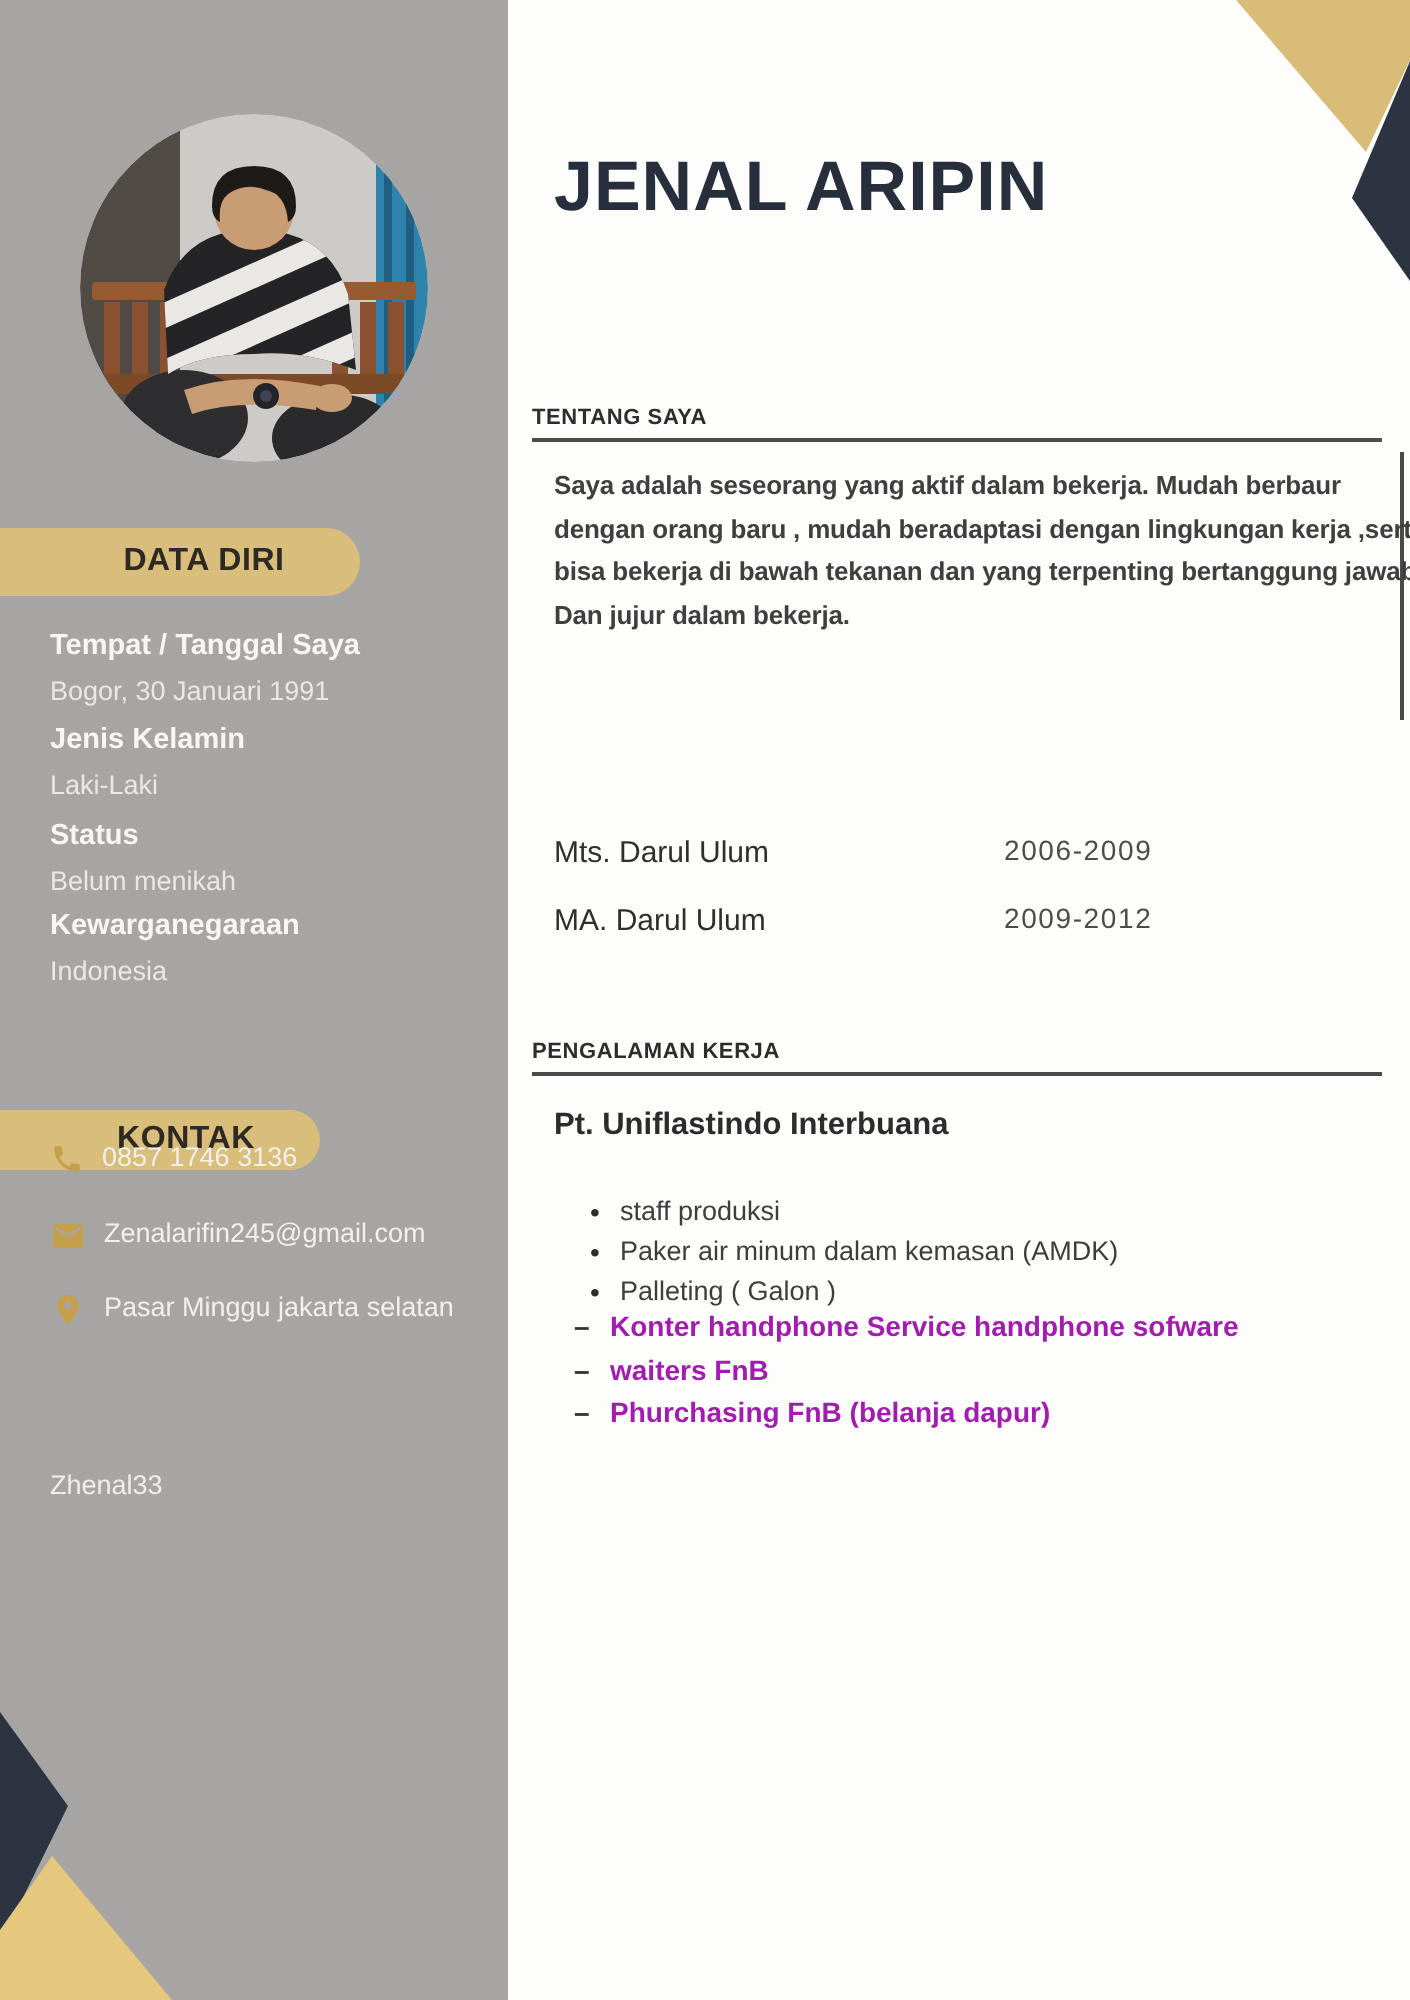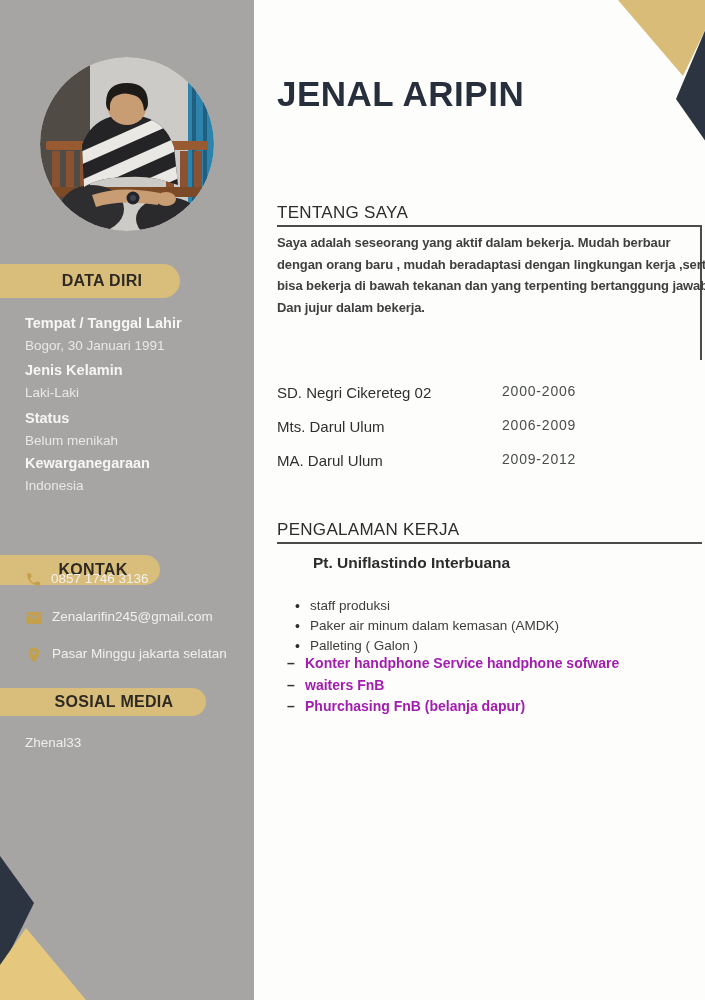--- a/index.html
+++ b/index.html
@@ -22,33 +22,33 @@
 
   .contact-row{position:absolute;left:25px;width:220px;height:26px;display:flex;align-items:flex-start;gap:9px;}
   .contact-row svg{flex:0 0 auto;}
   .contact-text{font-size:13.5px;color:#f1f0ee;}
 
   .social-handle{position:absolute;left:25px;top:735px;font-size:13.5px;color:#efeeec;}
 
   .name{position:absolute;left:277px;top:76px;font-size:35px;font-weight:bold;
         color:#272f3c;letter-spacing:.5px;line-height:1;}
 
-  .section-heading{position:absolute;left:277px;width:425px;font-size:17px;font-weight:normal;
+  .section-heading{position:absolute;left:266px;width:425px;font-size:11px;font-weight:bold;
         color:#2d2d2d;letter-spacing:.3px;line-height:1;padding-bottom:4px;
         border-bottom:2px solid #4b4b4b;}
   .vline{position:absolute;left:700px;top:226px;width:2px;height:134px;background:#4b4b4b;}
 
   .about-text{position:absolute;left:277px;top:232px;width:436px;font-size:13px;font-weight:bold;
         color:#3f3f3f;line-height:21.5px;letter-spacing:-.1px;}
 
   .edu-row{position:absolute;left:277px;width:425px;line-height:1.2;}
   .edu-name{font-size:15px;color:#2f2f2f;}
   .edu-years{position:absolute;left:225px;top:0;font-size:14px;color:#4a4e4b;letter-spacing:.8px;}
 
-  .company{position:absolute;left:277px;top:554px;font-size:15.5px;font-weight:bold;color:#2c2c2c;line-height:1.2;margin-left:36px;}
+  .company{position:absolute;left:277px;top:554px;font-size:15.5px;font-weight:bold;color:#2c2c2c;line-height:1.2;}
 
   ul.bullets{position:absolute;left:283px;top:584px;margin:12px;padding:0;list-style:none;}
   ul.bullets li{position:relative;padding-left:15px;font-size:13.5px;color:#3d3d3d;line-height:20px;}
   ul.bullets li::before{content:"\2022";position:absolute;left:0;top:0;color:#2e2e2e;font-size:14px;}
 
   ul.dashes{position:absolute;left:287px;top:653px;margin:0;padding:0;list-style:none;}
   ul.dashes li{position:relative;padding-left:18px;font-size:14px;font-weight:bold;color:#a21caf;line-height:21.5px;}
   ul.dashes li::before{content:"\2013";position:absolute;left:0;top:0;font-weight:bold;color:#333333;}
 </style>
 </head>
@@ -110,21 +110,21 @@
         <circle cx="93" cy="141" r="3" fill="#3d4550"></circle>
       </g>
     </svg>
   </div>
 
   <div class="pill pill-datadiri">
     <span>DATA DIRI</span>
   </div>
 
   <div class="info-row" style="top:315px">
-    <div class="info-label">Tempat / Tanggal Lahir</div>
+    <div class="info-label">Tempat / Tanggal Saya</div>
     <div class="info-value">Bogor, 30 Januari 1991</div>
   </div>
   <div class="info-row" style="top:362px">
     <div class="info-label">Jenis Kelamin</div>
     <div class="info-value">Laki-Laki</div>
   </div>
   <div class="info-row" style="top:455px">
     <div class="info-label">Kewarganegaraan</div>
     <div class="info-value">Indonesia</div>
   </div>
@@ -149,35 +149,28 @@
     </svg>
     <span class="contact-text">Zenalarifin245@gmail.com</span>
   </div>
   <div class="contact-row" style="top:646px">
     <svg width="18" height="18" viewBox="0 0 24 24">
       <path fill="#c49f4c" d="M12 2C8.13 2 5 5.13 5 9c0 5.25 7 13 7 13s7-7.75 7-13c0-3.87-3.13-7-7-7zm0 9.5c-1.38 0-2.5-1.12-2.5-2.5s1.12-2.5 2.5-2.5 2.5 1.12 2.5 2.5-1.12 2.5-2.5 2.5z"></path>
     </svg>
     <span class="contact-text">Pasar Minggu jakarta selatan</span>
   </div>
 
-  <div class="pill pill-sosial">
-    <span>SOSIAL MEDIA</span>
-  </div>
   <div class="social-handle">Zhenal33</div>
 
   <div class="name">JENAL ARIPIN</div>
 
   <div class="section-heading" style="top:204px">TENTANG SAYA</div>
   <div class="vline"></div>
   <div class="about-text">Saya adalah seseorang yang aktif dalam bekerja. Mudah berbaur dengan orang baru , mudah beradaptasi dengan lingkungan kerja ,serta bisa bekerja di bawah tekanan dan yang terpenting bertanggung jawab Dan jujur dalam bekerja.</div>
 
-  <div class="edu-row" style="top:383px">
-    <span class="edu-name">SD. Negri Cikereteg 02</span>
-    <span class="edu-years">2000-2006</span>
-  </div>
   <div class="edu-row" style="top:417px">
     <span class="edu-name">Mts. Darul Ulum</span>
     <span class="edu-years">2006-2009</span>
   </div>
   <div class="edu-row" style="top:451px">
     <span class="edu-name">MA. Darul Ulum</span>
     <span class="edu-years">2009-2012</span>
   </div>
 
   <div class="section-heading" style="top:521px">PENGALAMAN KERJA</div>

